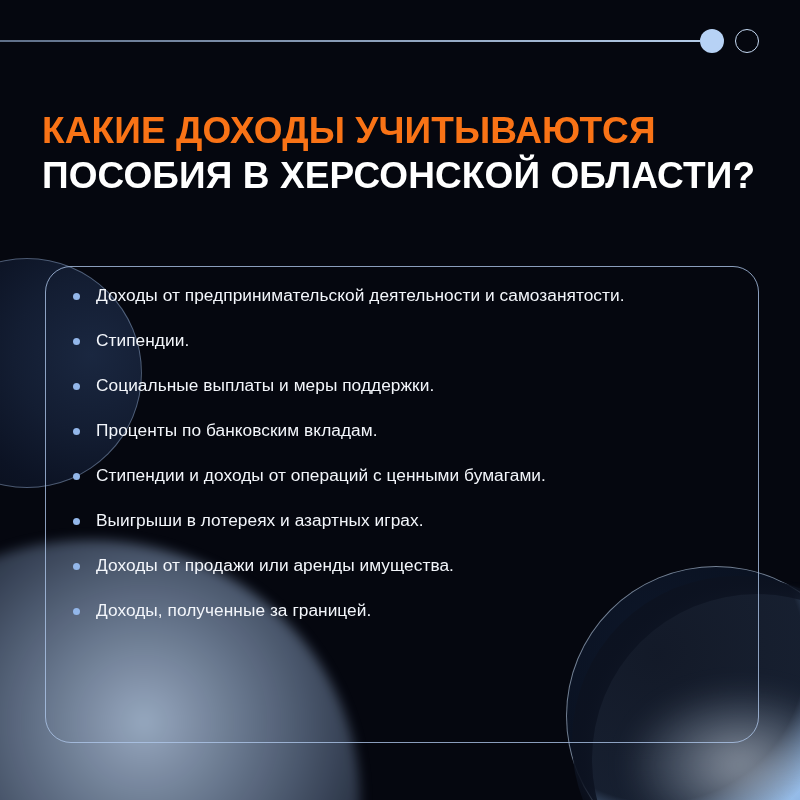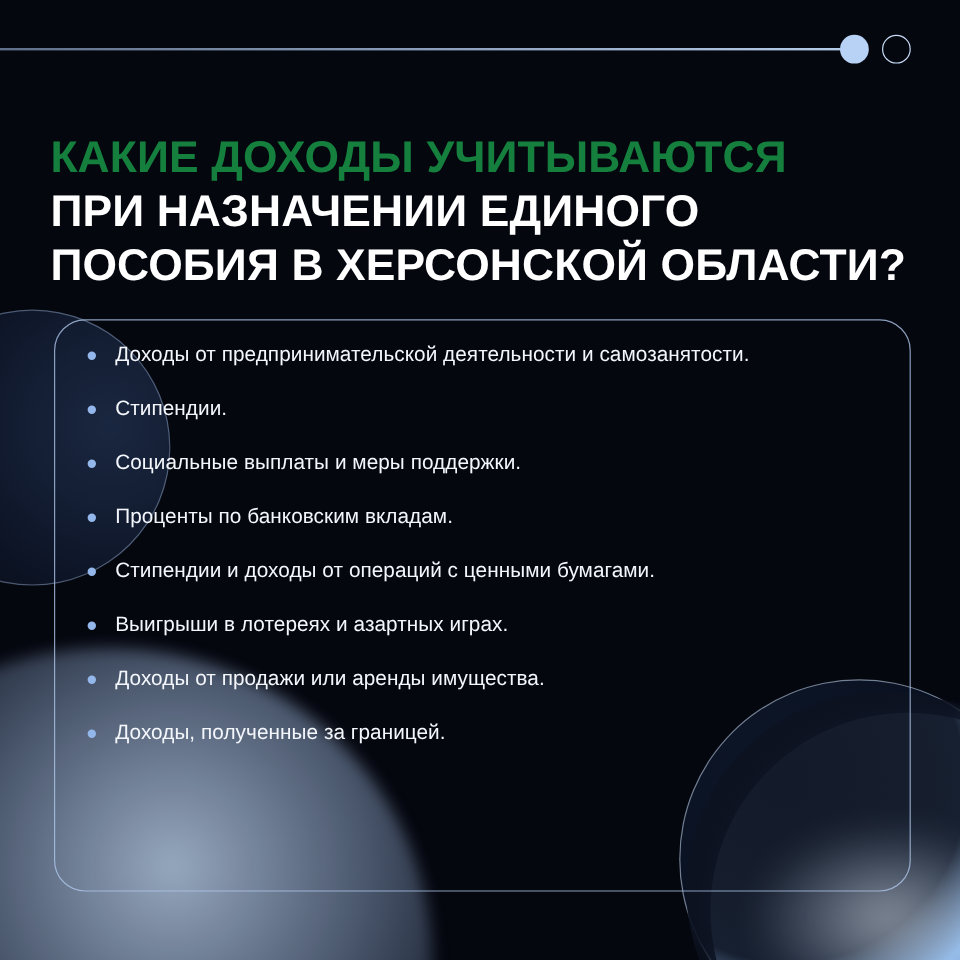--- a/index.html
+++ b/index.html
@@ -169,21 +169,21 @@
     width: 730px;
     margin: 0;
     font-size: 37px;
     line-height: 45px;
     font-weight: 700;
     letter-spacing: 0.1px;
     text-transform: uppercase;
     color: #ffffff;
   }
   .heading .line { display: block; white-space: nowrap; }
-  .heading .accent { color: #15803d; }
+  .heading .accent { color: #f97316; }
 
   
   .card {
     position: absolute;
     left: 45px;
     top: 266px;
     width: 714px;
     height: 477px;
     border: 1.4px solid rgba(176,200,236,0.78);
     border-radius: 26px;
@@ -236,21 +236,20 @@
     <div class="sphere-br-front-lip"></div>
     <div class="sphere-br-front-sheen"></div>
   </div>
 
   <div class="top-rule"></div>
   <div class="dot-filled"></div>
   <div class="dot-outline"></div>
 
   <h1 class="heading">
     <span class="line accent">КАКИЕ ДОХОДЫ УЧИТЫВАЮТСЯ</span>
-    <span class="line">ПРИ НАЗНАЧЕНИИ ЕДИНОГО</span>
     <span class="line">ПОСОБИЯ В ХЕРСОНСКОЙ ОБЛАСТИ?</span>
   </h1>
 
   <div class="card"></div>
 
   <ul class="list">
     <li>Доходы от предпринимательской деятельности и самозанятости.</li>
     <li>Стипендии.</li>
     <li>Социальные выплаты и меры поддержки.</li>
     <li>Проценты по банковским вкладам.</li>

